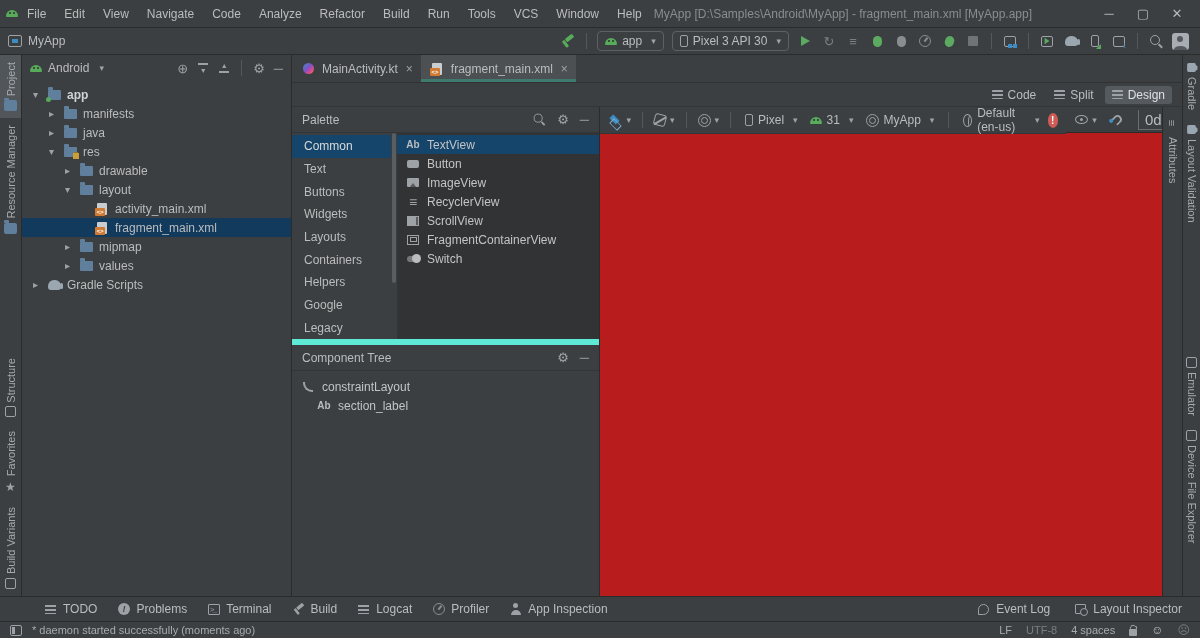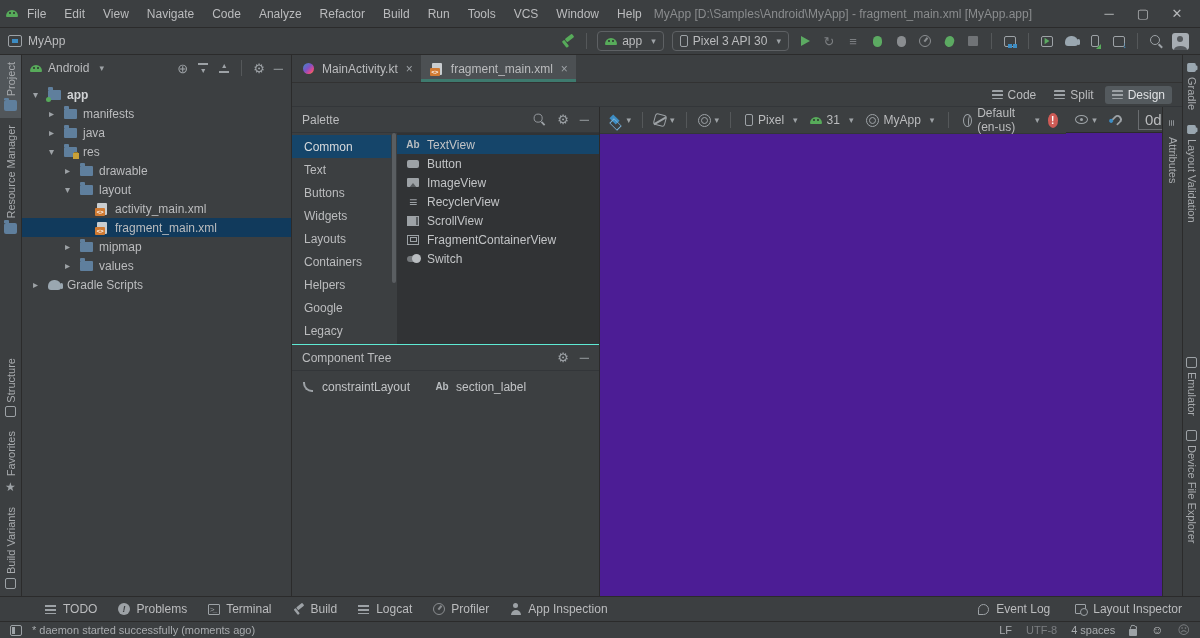--- a/index.html
+++ b/index.html
@@ -114,39 +114,39 @@
   .collapse-ic{width:12px;height:12px;position:relative}
   .collapse-ic::before{content:"";position:absolute;bottom:1px;left:1px;right:1px;height:1.8px;background:#9da2a6}
   .collapse-ic::after{content:"▲";position:absolute;top:0;left:2.5px;font-size:7px;color:#9da2a6}
   .tree{flex:1;padding-top:4px;overflow:hidden}
   .tree-row{height:19px;display:flex;align-items:center;gap:5px;white-space:nowrap;cursor:default}
   .tree-row.selected{background:#113a5c}
   .tree-row .chev{width:11px;flex:0 0 11px;color:#9da2a6;font-size:10px;text-align:center}
   .tree-row .lbl.bold{font-weight:bold;color:#d0d2d4}
 
   
-  .editor{flex:1;display:flex;flex-direction:column;min-width:0;background:#4c1d95}
+  .editor{flex:1;display:flex;flex-direction:column;min-width:0;background:#b91c1c}
   .tabbar{height:28px;background:#3c3f41;border-bottom:1px solid #323232;display:flex;align-items:stretch;flex:0 0 28px}
   .tab{display:flex;align-items:center;gap:6px;padding:0 8px;position:relative;color:#bbbcbe;cursor:default}
   .tab.active{background:#4c5053}
   .tab.active::after{content:"";position:absolute;left:0;right:0;bottom:0;height:3px;background:#3e7a6e}
   .tab .close{color:#9da2a6;font-size:12px;margin-left:2px}
   .modebar{height:24px;background:#3c3f41;display:flex;align-items:center;justify-content:flex-end;padding:0 10px;gap:4px;flex:0 0 24px;border-bottom:1px solid #333639}
   .mode-btn{display:flex;align-items:center;gap:5px;padding:2px 7px;border-radius:3px;color:#bbbcbe}
   .mode-btn.active{background:#545a5e;color:#dfe1e3}
   .mode-ic{width:11px;height:10px;border:1.5px solid #9da2a6;border-radius:1px}
   .mode-ic.lines{border:none;background:repeating-linear-gradient(180deg,#9da2a6 0 1.8px,transparent 1.8px 4px);width:11px;height:9px}
 
   .editor-body{flex:1;display:flex;min-height:0}
 
   
   .palette-col{width:308px;flex:0 0 308px;display:flex;flex-direction:column;border-right:1px solid #2b2b2b;background:#3c3f41}
   .subpanel-header{height:26px;display:flex;align-items:center;padding:0 10px;gap:22px;flex:0 0 26px;border-bottom:1px solid #333639;color:#bbbcbe}
   .subpanel-header .hdr-icons{margin-left:auto;display:flex;align-items:center;gap:11px}
-  .palette-body{height:212px;flex:0 0 212px;display:flex;border-bottom:1px solid #5eead4}
+  .palette-body{height:212px;flex:0 0 212px;display:flex;border-bottom:6px solid #5eead4}
   .pal-cats{width:99px;flex:0 0 99px;display:flex;flex-direction:column;padding-top:2px}
   .pal-cat{height:23px;display:flex;align-items:center;padding-left:12px;color:#bbbcbe;cursor:default}
   .pal-cat.selected{background:#15456a;color:#d8dadc}
   .pal-scroll{width:6px;flex:0 0 6px;position:relative;background:#3c3f41}
   .pal-scroll::after{content:"";position:absolute;top:0;left:1px;width:4px;height:150px;background:#5a5e61;border-radius:2px}
   .pal-comps{flex:1;background:#313335;display:flex;flex-direction:column;padding-top:2px}
   .pal-comp{height:19px;display:flex;align-items:center;gap:6px;padding-left:8px;color:#c2c4c6;cursor:default}
   .pal-comp.selected{background:#15456a}
   .ci{width:16px;flex:0 0 16px;display:flex;align-items:center;justify-content:center;color:#9da2a6}
   .ic-textview::before{content:"Ab";font-size:10px;font-weight:bold;color:#b9bdc0}
@@ -155,21 +155,21 @@
   .ic-imageview i::after{content:"";position:absolute;left:2px;bottom:-1px;border-left:4px solid transparent;border-right:4px solid transparent;border-bottom:5px solid #585c5f}
   .ic-recyclerview::before{content:"≡";font-size:14px;font-weight:bold}
   .ic-fragmentcontainer i{width:12px;height:10px;border:1.5px solid #9da2a6;display:block;position:relative}
   .ic-fragmentcontainer i::after{content:"";position:absolute;inset:1.5px;border:1px solid #9da2a6}
   .ic-scrollview i{width:12px;height:10px;background:#9da2a6;display:block;position:relative}
   .ic-scrollview i::after{content:"";position:absolute;right:1px;top:1px;bottom:1px;width:2px;background:#585c5f}
   .ic-switch i{width:13px;height:6px;border-radius:3px;background:#74787b;display:block;position:relative}
   .ic-switch i::after{content:"";position:absolute;right:-1px;top:-1.5px;width:9px;height:9px;border-radius:50%;background:#b9bdc0}
   .ic-constraint i{width:10px;height:10px;border-left:2px solid #9da2a6;border-bottom:2px solid #9da2a6;border-bottom-left-radius:9px;display:block}
 
-  .ctree{flex:1;display:flex;padding-top:6px}
+  .ctree{flex:1;display:flex;flex-direction:column;padding-top:6px}
   .ctree-row{height:19px;display:flex;align-items:center;gap:6px;color:#c2c4c6}
 
   
   .design-col{flex:1;display:flex;flex-direction:row;min-width:0}
   .design-tb{height:27px;background:#3c3f41;border-bottom:1px solid #333639;display:flex;align-items:center;padding:0 8px;gap:4px;flex:0 0 27px}
   .design-tb2{height:26px;background:#3c3f41;border-bottom:1px solid #2b2b2b;display:flex;align-items:center;padding:0 8px;gap:8px;flex:0 0 26px}
   .dd-flat{display:flex;align-items:center;gap:5px;padding:0 4px;color:#bbbcbe}
   .canvas-area{flex:1;position:relative;background:#2d2f31;overflow:hidden}
   .device-canvas{position:absolute;background:#fdfdfd;border:1px solid #191a1b;box-shadow:2px 3px 6px rgba(0,0,0,.4)}
   .blueprint-canvas{position:absolute;background:#235a6c;border:1px dashed #55aec8}

